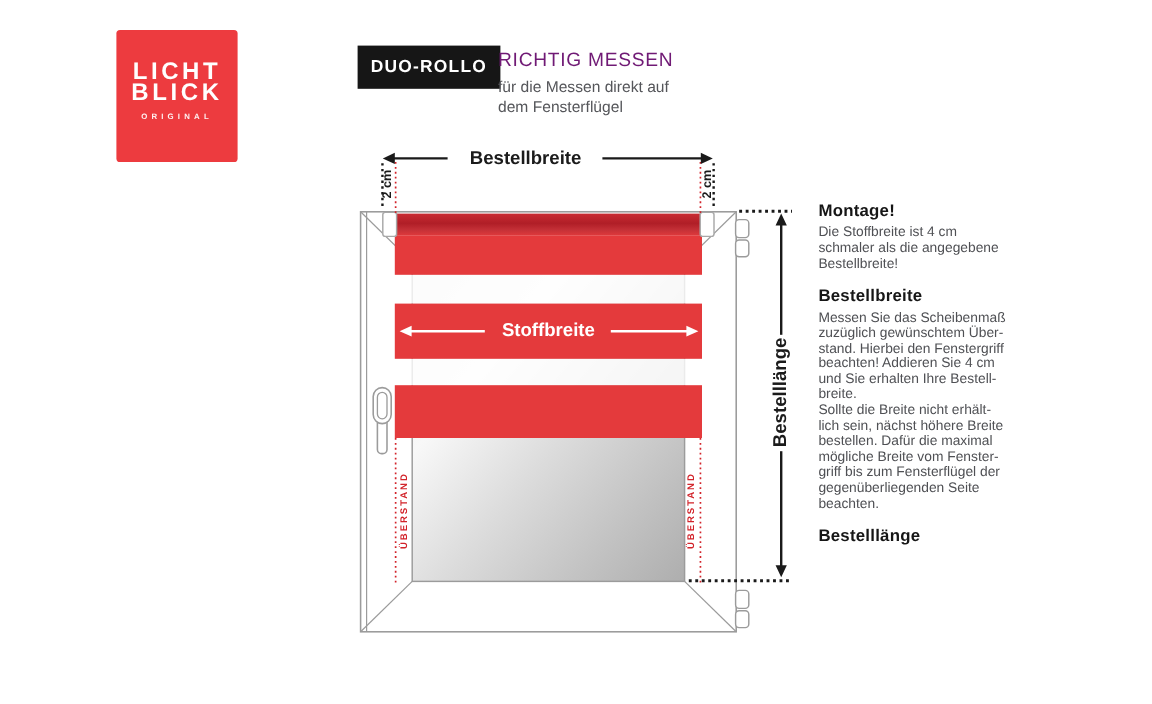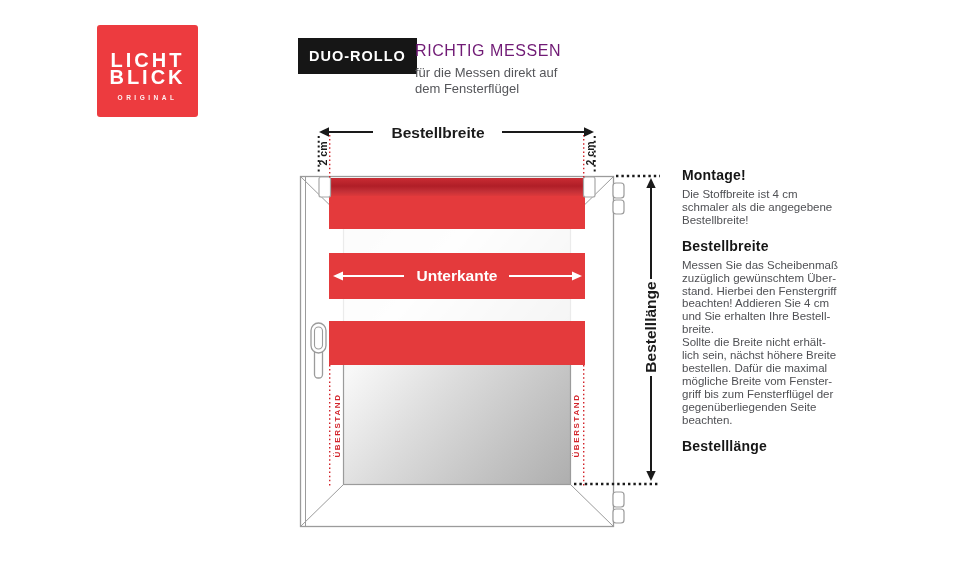--- a/index.html
+++ b/index.html
@@ -4,21 +4,21 @@
 <style>
   html,body{margin:0;padding:0;background:#ffffff;}
   body{
     width:960px;height:587px;position:relative;overflow:hidden;
     font-family:"Liberation Sans","DejaVu Sans",sans-serif;
     -webkit-font-smoothing:antialiased;
   }
   .abs{position:absolute;}
   
   .logo{
-    left:97px;top:25px;width:101px;height:92px;border-radius:3px;
+    left:97px;top:25px;width:101px;height:110px;border-radius:3px;
     display:flex;flex-direction:column;align-items:center;box-sizing:border-box;
     padding-top:27px;
   }
   .logo-line{color:#fff;font-weight:bold;font-size:20px;line-height:16.5px;letter-spacing:3px;}
   .logo-sub{color:rgba(255,255,255,.93);font-size:6.5px;letter-spacing:3.5px;margin-top:9px;font-weight:bold;}
   
   .badge{
     left:298px;top:38px;height:36px;background:#161616;color:#fff;
     display:flex;align-items:center;padding:0 11px;font-weight:bold;
     font-size:14.5px;letter-spacing:1px;
@@ -130,21 +130,21 @@
 
   <g>
     <line x1="371" y1="71" x2="371" y2="164" stroke="#1a1a1a" stroke-width="2"></line>
     <line x1="371" y1="261" x2="371" y2="358" stroke="#1a1a1a" stroke-width="2"></line>
     <polygon points="371,63 366.3,73 375.7,73" fill="#1a1a1a"></polygon>
     <polygon points="371,366 366.3,356 375.7,356" fill="#1a1a1a"></polygon>
   </g>
 </svg>
 
 <div class="abs dlabel lbl-bestellbreite">Bestellbreite</div>
-<div class="abs dlabel lbl-stoffbreite">Unterkante</div>
+<div class="abs dlabel lbl-stoffbreite">Stoffbreite</div>
 <div class="abs dlabel lbl-bestelllaenge">Bestelllänge</div>
 <div class="abs dlabel lbl-2cm cm-left">2 cm</div>
 <div class="abs dlabel lbl-2cm cm-right">2 cm</div>
 <div class="abs lbl-ueberstand ueb-left">ÜBERSTAND</div>
 <div class="abs lbl-ueberstand ueb-right">ÜBERSTAND</div>
 
 <div class="abs sidecol">
   <h3>Montage!</h3>
   <p>Die Stoffbreite ist 4 cm
 schmaler als die angegebene

